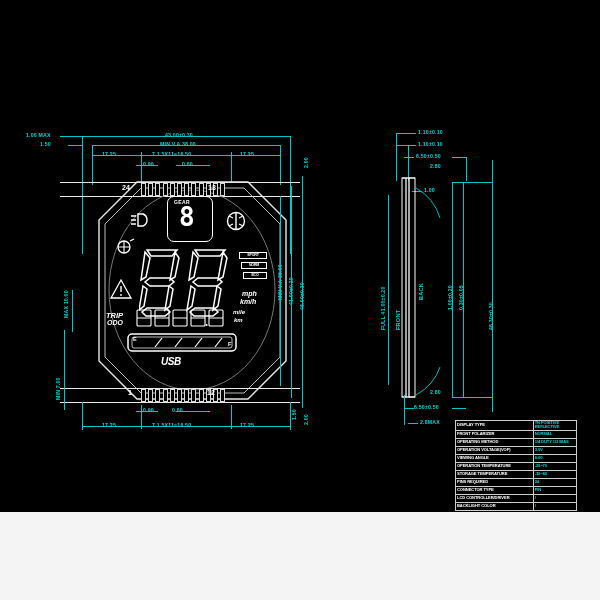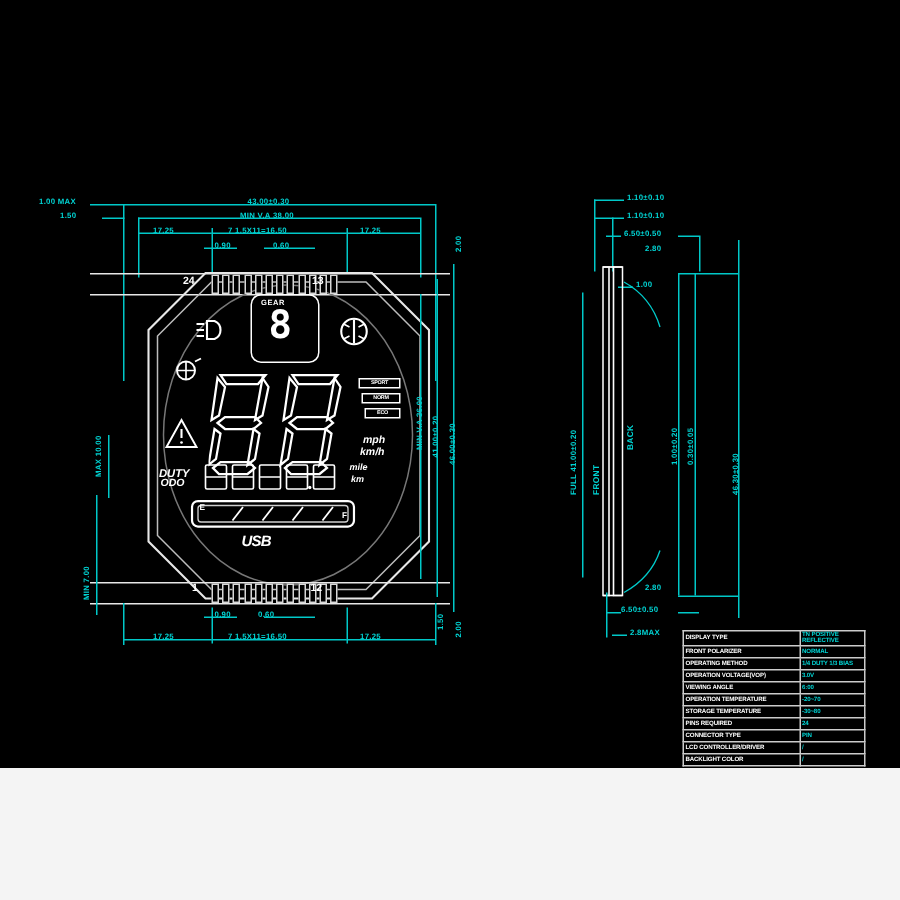--- a/index.html
+++ b/index.html
@@ -146,21 +146,21 @@
             </g>
           </svg>
 
           <div class="badge" style="left:144px;top:74px;width:26px;">SPORT</div>
           <div class="badge" style="left:146px;top:84px;width:24px;">NORM</div>
           <div class="badge" style="left:148px;top:94px;width:22px;">ECO</div>
 
           <div class="seg-txt" style="left:147px;top:112px;font-size:7px;font-style:italic;">mph</div>
           <div class="seg-txt" style="left:145px;top:120px;font-size:7px;font-style:italic;">km/h</div>
 
-          <div class="seg-txt" style="left:11px;top:133px;font-size:7.5px;font-style:italic;">DUTY</div>
+          <div class="seg-txt" style="left:11px;top:133px;font-size:7.5px;font-style:italic;">TRIP</div>
           <div class="seg-txt" style="left:12px;top:141px;font-size:7px;font-style:italic;">ODO</div>
 
           <svg style="position:absolute;left:40px;top:130px;" width="96" height="20" viewBox="0 0 96 20">
             <g fill="none" stroke="#ffffff" stroke-width="1.1">
               <rect x="2" y="2" width="14" height="16" rx="1"></rect>
               <rect x="20" y="2" width="14" height="16" rx="1"></rect>
               <rect x="38" y="2" width="14" height="16" rx="1"></rect>
               <rect x="56" y="2" width="14" height="16" rx="1"></rect>
               <rect x="74" y="2" width="14" height="16" rx="1"></rect>
               <path d="M2 10 h14 M20 10 h14 M38 10 h14 M56 10 h14 M74 10 h14"></path>

